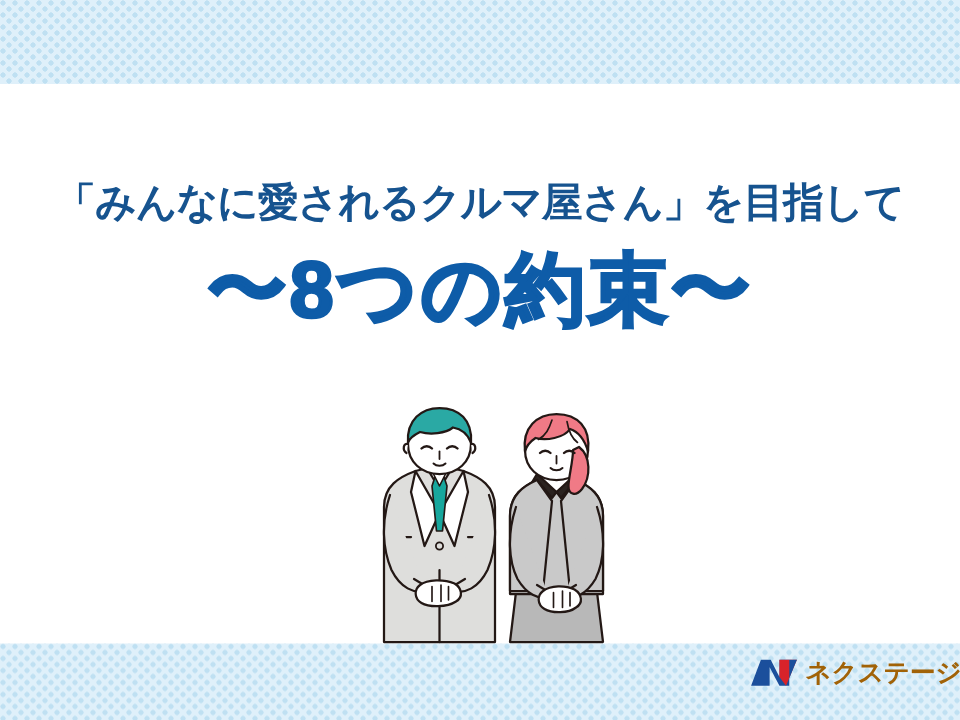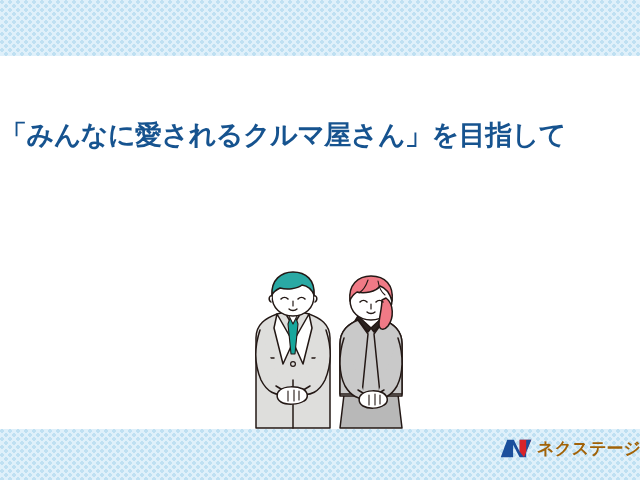--- a/index.html
+++ b/index.html
@@ -24,21 +24,21 @@
       radial-gradient(circle at 2px 2px, #bfe0f2 1.6px, rgba(191,224,242,0) 1.9px),
       radial-gradient(circle at 6px 6px, #bfe0f2 1.6px, rgba(191,224,242,0) 1.9px);
     background-size:8px 8px, 8px 8px;
     background-position:0 0, 0 0;
   }
   #band-top{top:0;height:56px;}
   #band-bottom{top:429px;height:51px;}
 
   
   #headline{
-    position:absolute;left:0;top:120px;width:520px;
+    position:absolute;left:0;top:120px;width:640px;
     text-align:center;
   }
   #line1{
     display:block;
     color:#16538f;
     font-size:27px;
     font-weight:700;
     letter-spacing:-0.5px;
     line-height:1.15;
     white-space:nowrap;
@@ -83,20 +83,21 @@
 <body>
 
 <div id="stage">
 
   <div id="band-top" class="dot-band"></div>
 
   <div id="band-bottom" class="dot-band"></div>
 
   <div id="headline">
     <span id="line1">「みんなに愛されるクルマ屋さん」を目指して</span>
+    <span id="line2">〜8つの約束〜</span>
   </div>
 
   <div id="illustration">
     <svg viewBox="0 0 180 168" xmlns="http://www.w3.org/2000/svg">
       <g fill="none" stroke="#231815" stroke-width="1.5" stroke-linecap="round" stroke-linejoin="round">
 
         <g>
 
           <path d="M20 70 C20 56 30 50 41 46 L57 42 L73 46 C84 50 94 56 94 70
                    L94 160 L20 160 Z" fill="#dededc" stroke="#231815"></path>

